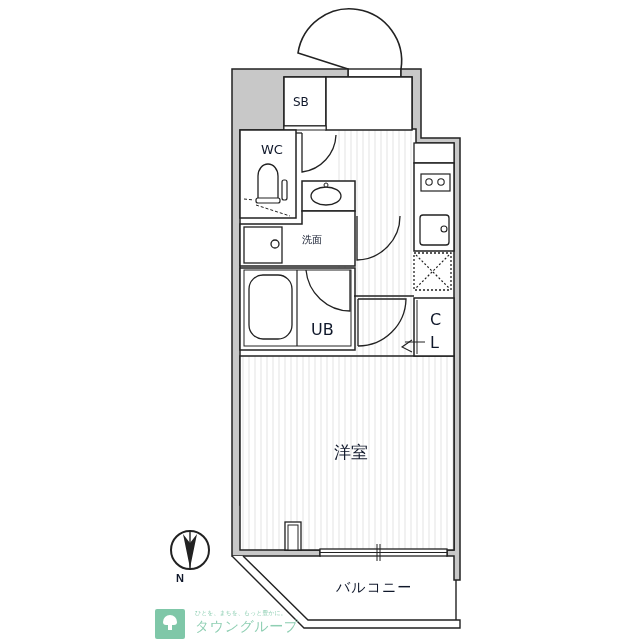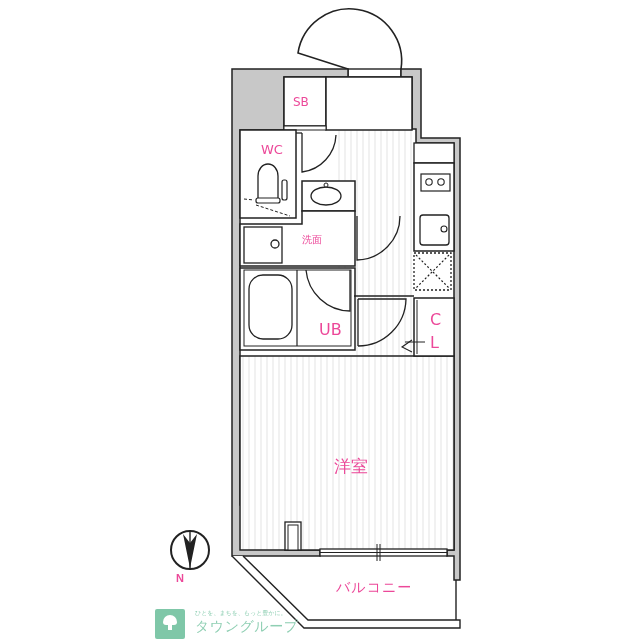--- a/index.html
+++ b/index.html
@@ -1,25 +1,25 @@
 <!DOCTYPE html>
 <html><head>
 <meta charset="utf-8">
 <style>
   html, body { margin:0; padding:0; background:#ffffff; }
   body { width:640px; height:640px; position:relative; overflow:hidden; font-family:"Liberation Sans", sans-serif; }
   #plan { position:absolute; left:0; top:0; width:640px; height:640px; }
-  .lbl { position:absolute; color:#ec4899; font-family:"DejaVu Sans", sans-serif; white-space:nowrap; }
+  .lbl { position:absolute; color:#0f172a; font-family:"DejaVu Sans", sans-serif; white-space:nowrap; }
   .lbl-sb { left:293px; top:95px; font-size:12px; }
   .lbl-wc { left:261px; top:142px; font-size:13px; }
   .lbl-senmen { left:302px; top:233px; font-size:10px; }
-  .lbl-ub { left:311px; top:320px; font-size:16px;margin-left:8px; }
+  .lbl-ub { left:311px; top:320px; font-size:16px; }
   .lbl-c { left:430px; top:310px; font-size:16px; }
   .lbl-l { left:430px; top:333px; font-size:16px; }
-  .lbl-yoshitsu { left:334px; top:441px; font-size:17px;margin-top:14px; }
+  .lbl-yoshitsu { left:334px; top:441px; font-size:17px; }
   .lbl-balcony { left:336px; top:579px; font-size:14px; letter-spacing:1px; }
   .lbl-north { left:176px; top:572px; font-size:11px; font-weight:bold; font-family:"Liberation Sans", sans-serif; }
   .logo { position:absolute; left:150px; top:606px; width:200px; height:34px; }
   .logo-box { position:absolute; left:5px; top:3px; width:30px; height:30px; background:#7fc7a8; border-radius:2px; }
   .logo-tree { position:absolute; left:8px; top:6px; width:14px; height:10px; background:#fff; border-radius:7px 7px 3px 3px; }
   .logo-trunk { position:absolute; left:13px; top:15px; width:4px; height:6px; background:#fff; }
   .logo-tag { position:absolute; left:195px; top:609px; font-size:6px; color:#8fcfb3; font-family:"DejaVu Sans", sans-serif; white-space:nowrap; }
   .logo-name { position:absolute; left:195px; top:618px; font-size:14px; color:#8fcfb3; font-family:"DejaVu Sans", sans-serif; white-space:nowrap; letter-spacing:0.5px;text-align:right; }
 </style>
 </head>

